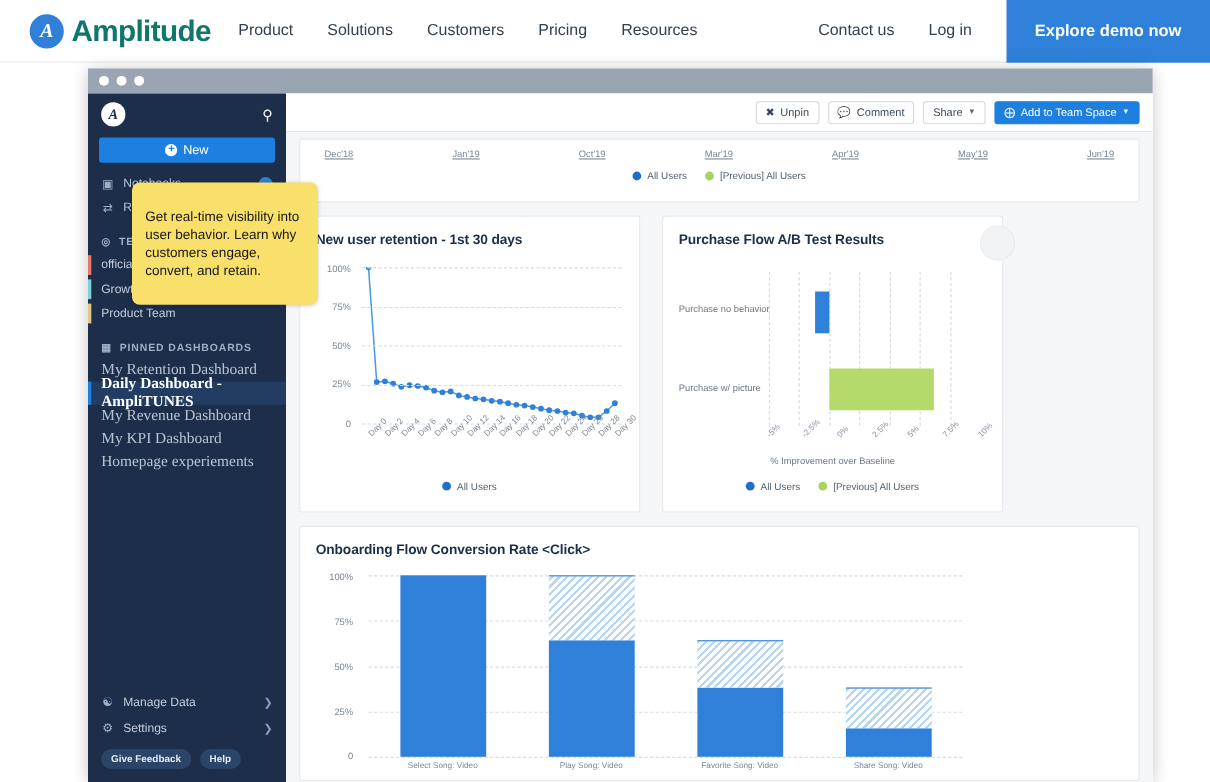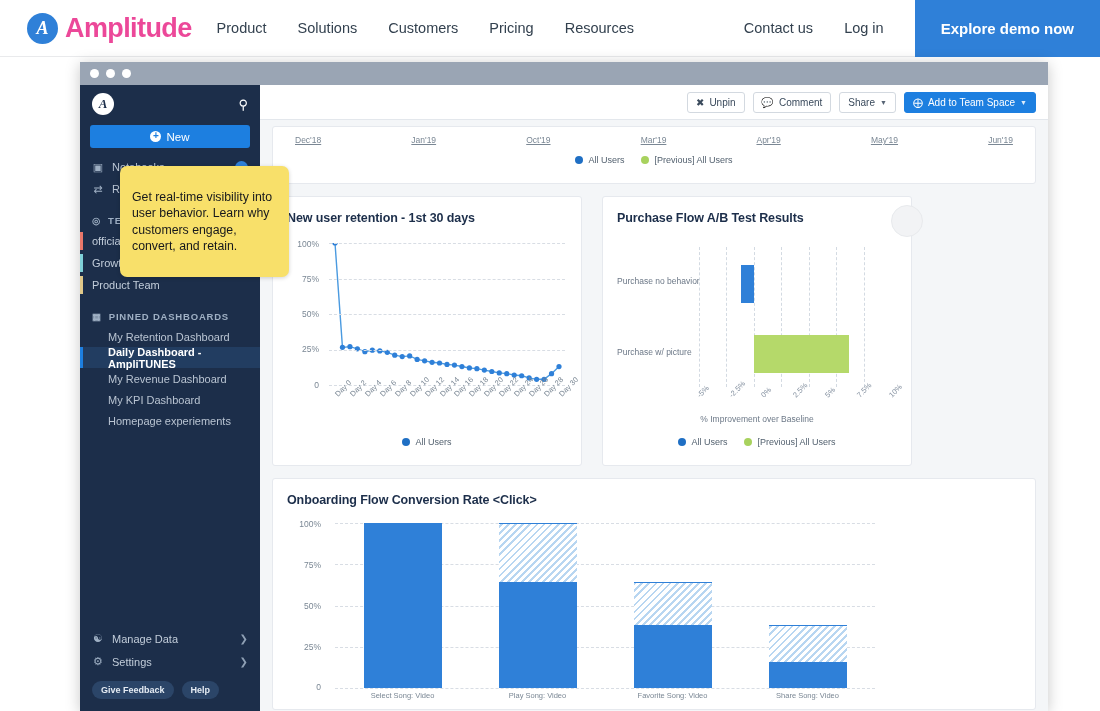--- a/index.html
+++ b/index.html
@@ -20,21 +20,21 @@
   .brand-mark {
     width: 31px; height: 31px; border-radius: 50%;
     background: #2f80d8; color: #fff;
     display: flex; align-items: center; justify-content: center;
     font-size: 18px; font-weight: bold; font-style: italic;
     font-family: "Liberation Serif", serif;
     border: 2px solid #2f80d8;
   }
   .brand-text {
     margin-left: 7px; font-size: 27px; font-weight: bold;
-    color: #ec4899; letter-spacing: -0.6px;
+    color: #0f766e; letter-spacing: -0.6px;
   }
   .nav-links { display: flex; align-items: center; margin-left: 25px; gap: 31px; }
   .nav-links a, .nav-right a {
     font-size: 14.5px; color: #33414f; text-decoration: none; white-space: nowrap;
   }
   .nav-right {
     margin-left: auto; display: flex; align-items: center; gap: 31px; height: 57px;
   }
   .cta-btn {
     background: #2f80d8; color: #ffffff; font-size: 15px; font-weight: bold;
@@ -94,22 +94,22 @@
     display: flex; align-items: center; gap: 7px; padding: 0 12px;
     height: 20px; margin-top: 10px;
     font-size: 9.5px; letter-spacing: 0.8px; color: #9fb0c4; font-weight: bold;
   }
   .team-row {
     display: flex; align-items: center; height: 22px; padding: 0 12px;
     font-size: 11px; color: #c2cdda; position: relative;
   }
   .team-bar { position: absolute; left: 0; top: 2px; width: 3px; height: 18px; }
   .dash-row {
-    display: flex; align-items: center; height: 21px; padding: 0 28px;
-    font-size: 11px; color: #b9c4d2; position: relative;
+    display: flex; align-items: center; height: 21px; padding: 0 12px;
+    font-size: 14px; color: #b9c4d2; position: relative; font-family: Liberation Serif, serif;
   }
   .dash-row.active {
     background: #223d61; color: #ffffff; font-weight: bold;
   }
   .dash-row.active::before {
     content: ""; position: absolute; left: 0; top: 0; width: 3px; height: 21px;
     background: #1d7fe0;
   }
   .sb-foot { margin-top: auto; padding-bottom: 12px; }
   .foot-row {

